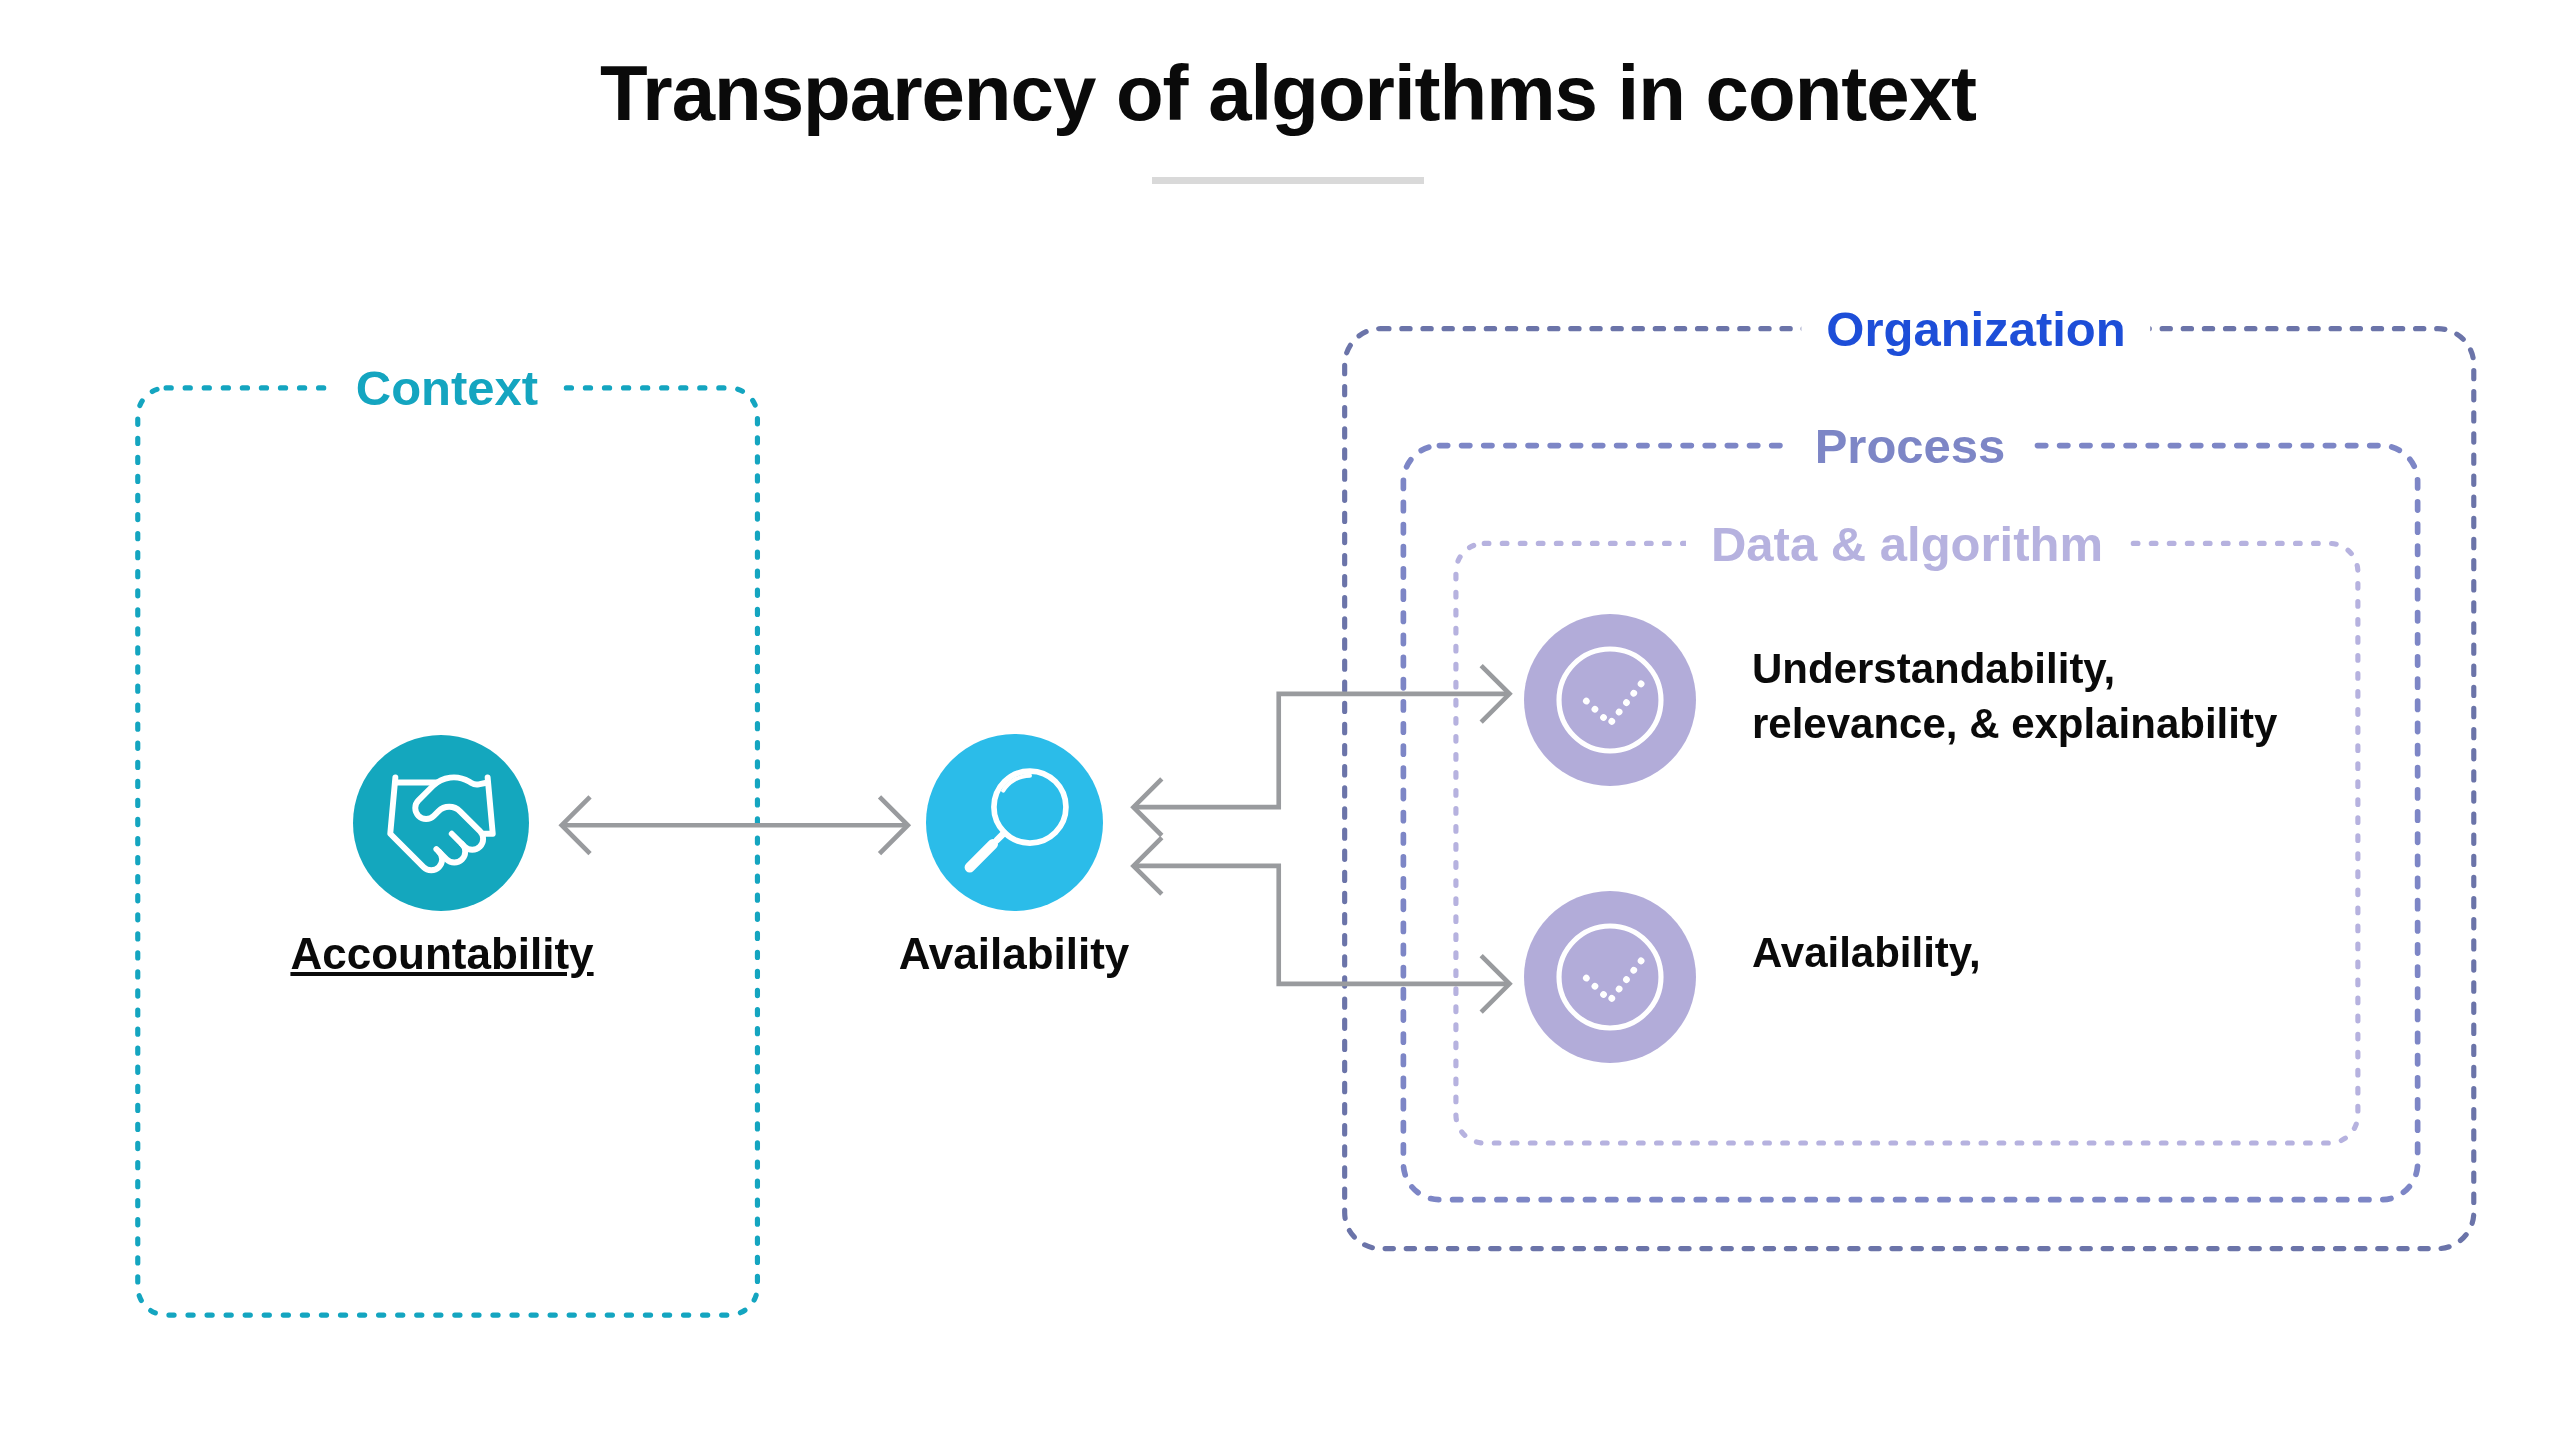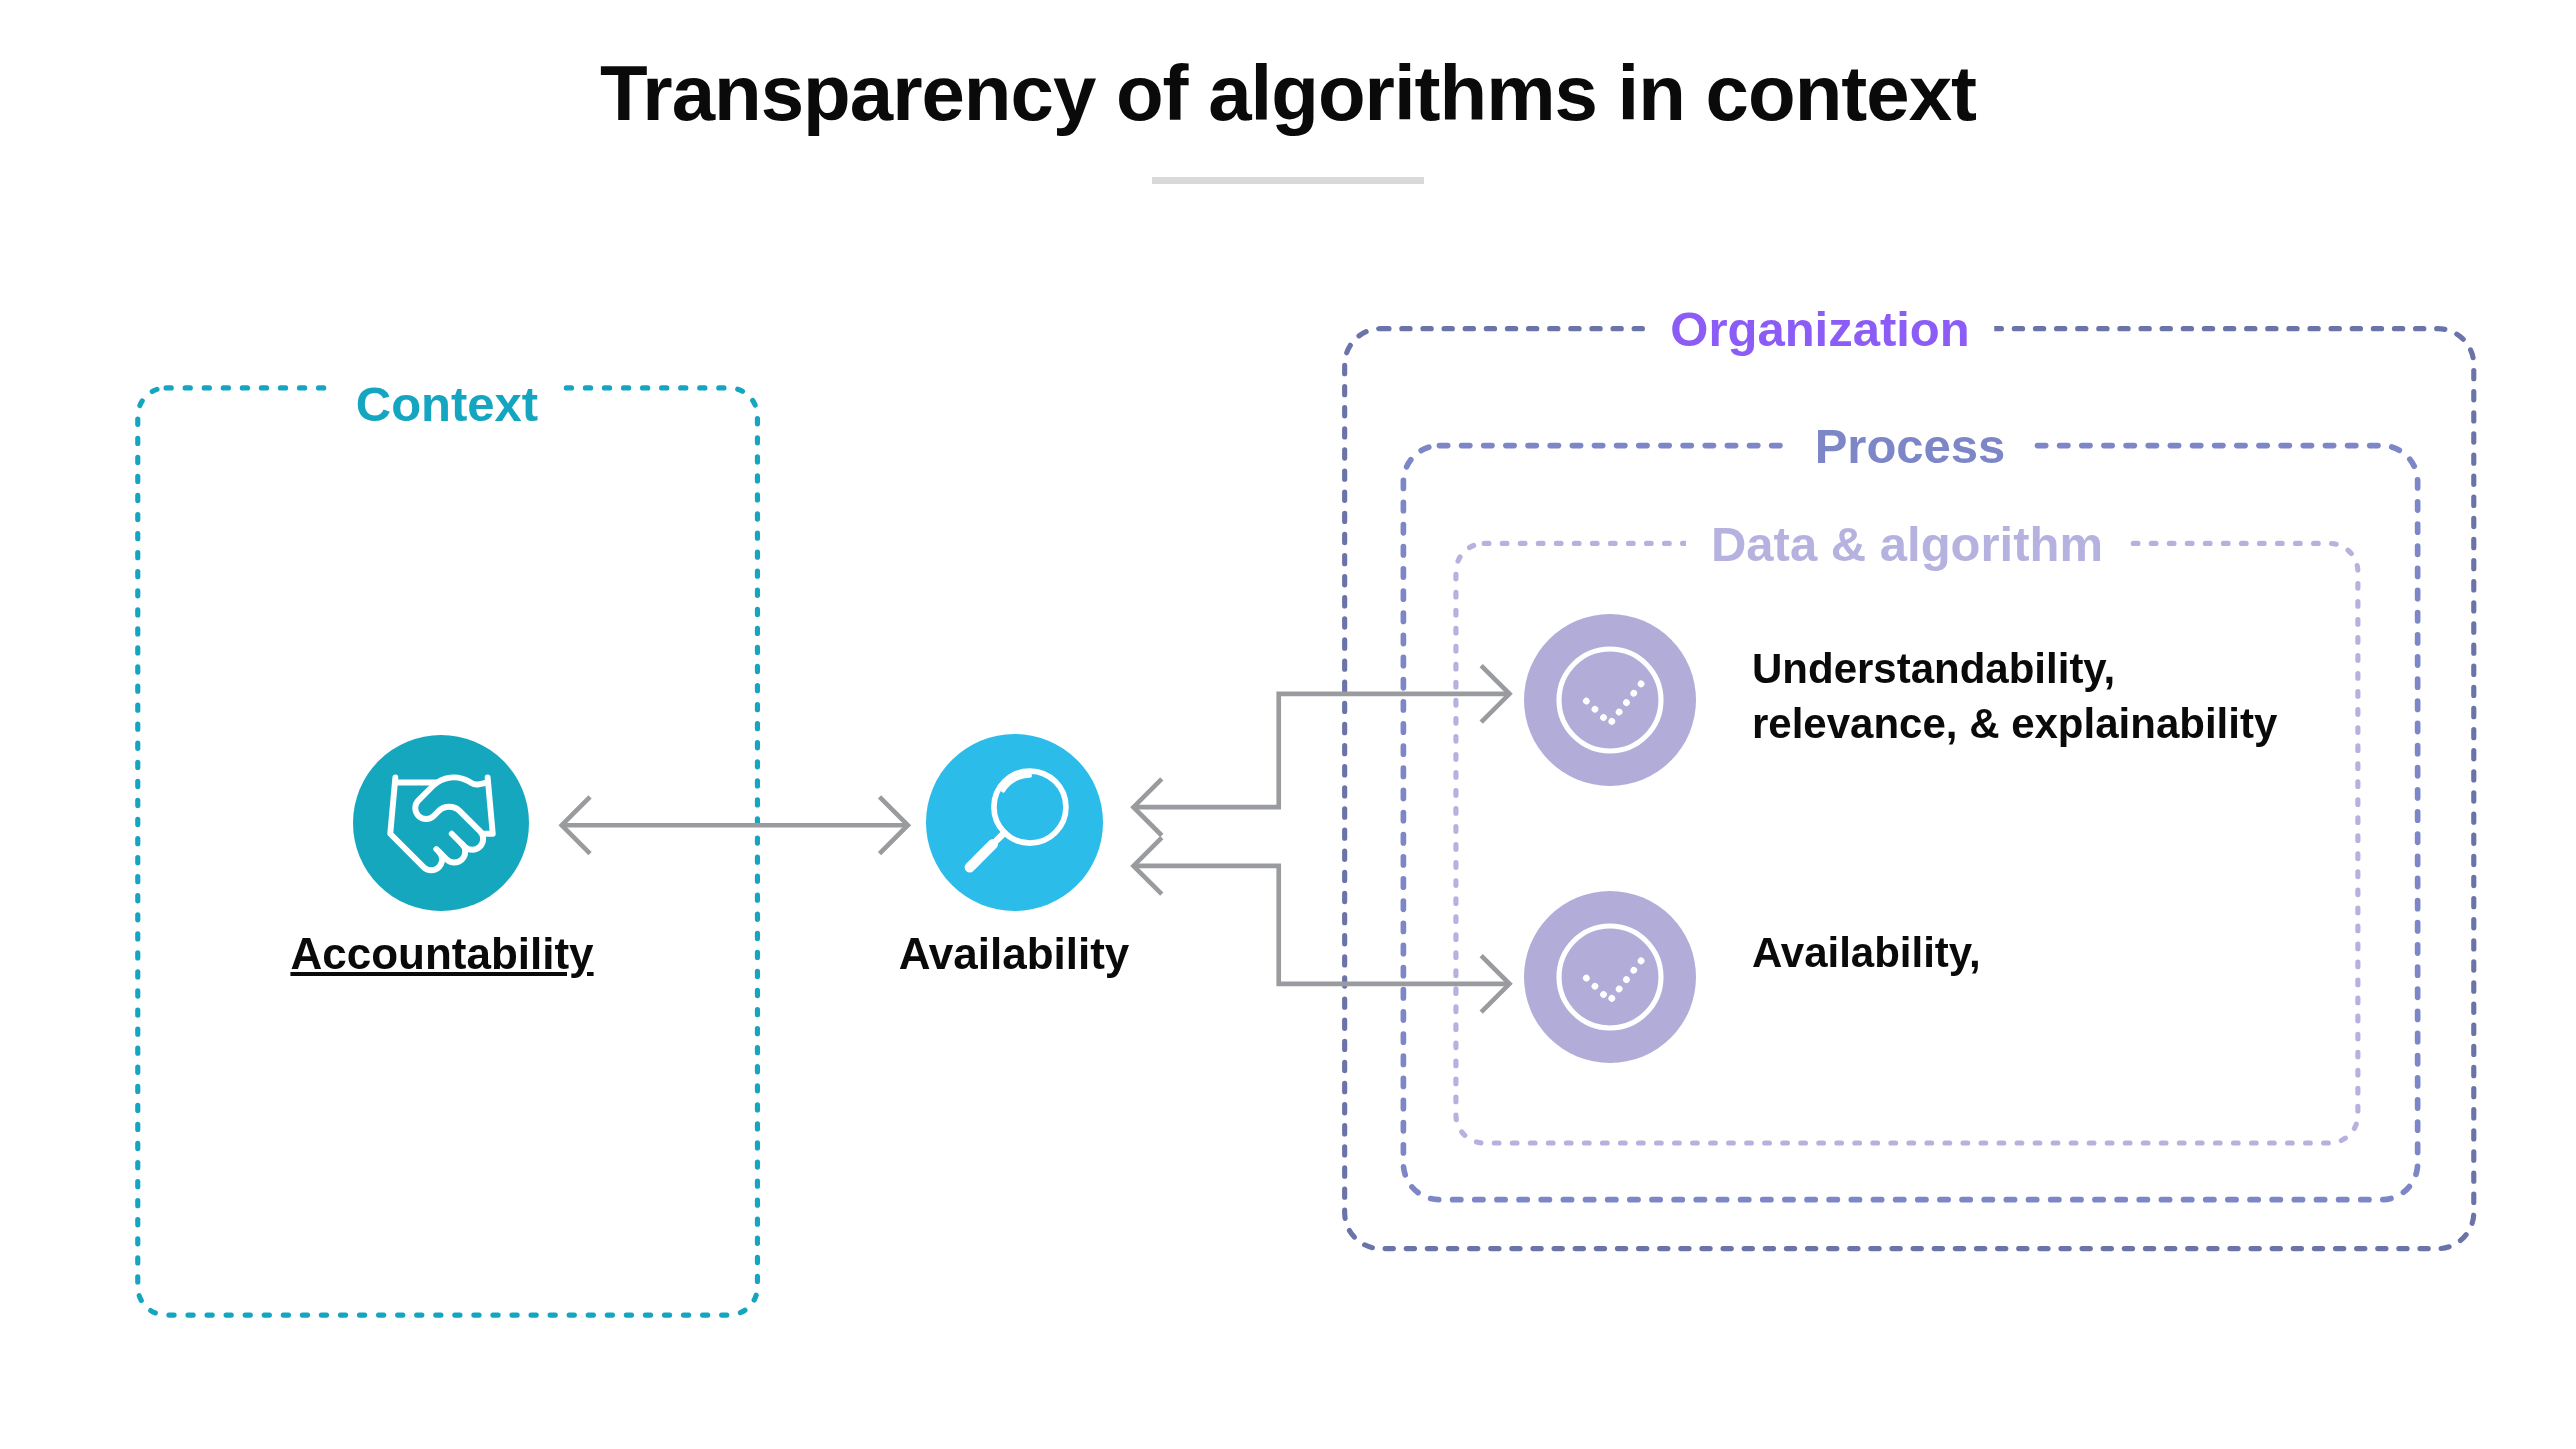--- a/index.html
+++ b/index.html
@@ -25,22 +25,22 @@
   #wires{position:absolute;left:0;top:0;width:2576px;height:1449px;z-index:1;}
   
   .boxlabel{
     position:absolute;z-index:3;
     transform:translateX(-50%);
     background:#ffffff;
     padding:0 25px;
     font-weight:700;font-size:49px;line-height:58px;
     white-space:nowrap;
   }
-  .lbl-context{left:447px;top:359px;color:#14a5c0;margin-top:16px;}
-  .lbl-org{left:1820px;top:300px;color:#8b5cf6;}
+  .lbl-context{left:447px;top:359px;color:#14a5c0;}
+  .lbl-org{left:1976px;top:300px;color:#1d4ed8;}
   .lbl-process{left:1910px;top:417px;color:#7d86c6;}
   .lbl-data{left:1907px;top:515px;color:#b6b2df;}
   
   .node{
     position:absolute;z-index:2;border-radius:50%;
     display:flex;align-items:center;justify-content:center;
   }
   .node-accountability{left:353px;top:735px;width:176px;height:176px;background:#14a7be;}
   .node-transparency{left:926px;top:734px;width:177px;height:177px;background:#2bbce9;}
   .node-check{width:172px;height:172px;background:#b2acd9;}

